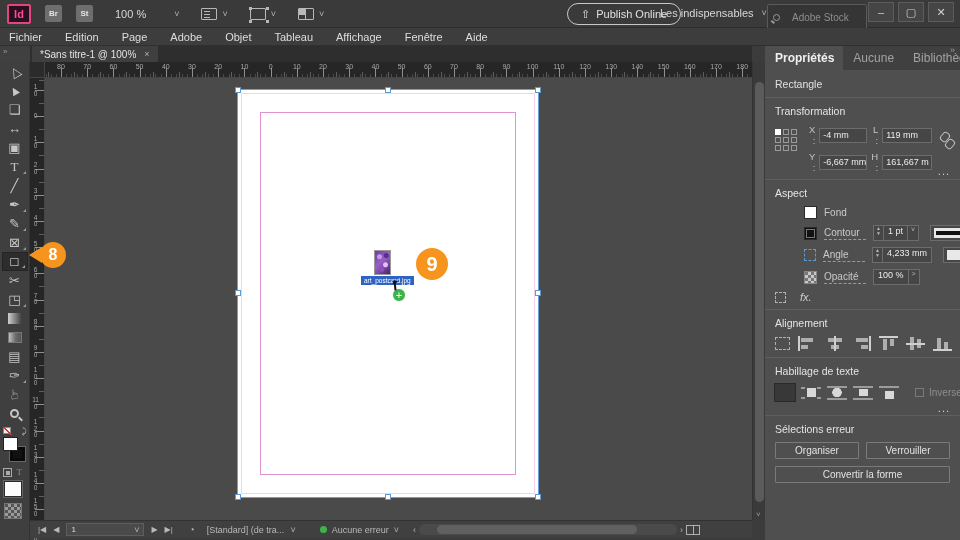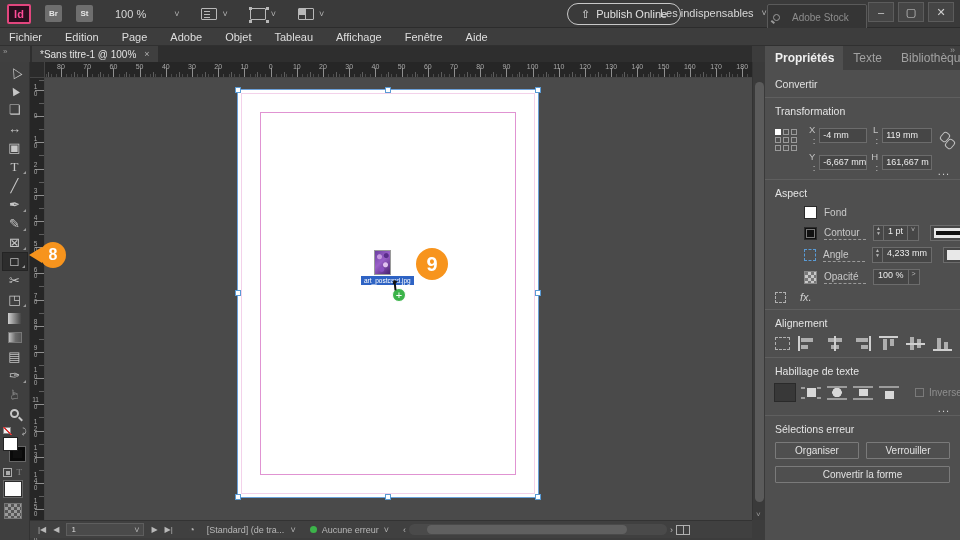--- a/index.html
+++ b/index.html
@@ -91,21 +91,21 @@
   .v-scroll{position:absolute;left:752px;top:62px;width:13px;height:458px;background:#3a3a3a;border-left:1px solid #333;}
   .v-thumb{position:absolute;left:2px;top:20px;width:9px;height:420px;background:#5b5b5b;border-radius:5px;}
   .v-scroll .arr{position:absolute;left:3px;bottom:1px;color:#9a9a9a;font-size:8px;}
 
   
   .status-bar{position:absolute;left:30px;top:520px;width:722px;height:18px;background:#404040;border-top:1px solid #333;display:flex;align-items:center;font-size:9px;color:#b8b8b8;}
   .sb-nav{display:flex;align-items:center;gap:7px;margin-left:8px;font-size:8px;}
   .page-box{width:78px;height:13px;background:#4a4a4a;border:1px solid #5e5e5e;display:flex;align-items:center;justify-content:space-between;padding:0 4px;color:#ddd;}
   .preflight{margin-left:16px;font-size:10px;color:#b0b0b0;}
   .profile{margin-left:12px;display:flex;gap:6px;align-items:flex-end;white-space:nowrap;}
-  .err{margin-left:14px;display:flex;gap:5px;align-items:center;white-space:nowrap;}
+  .err{margin-left:24px;display:flex;gap:5px;align-items:center;white-space:nowrap;}
   .err-dot{width:7px;height:7px;border-radius:50%;background:#3cb44a;}
   .h-scroll{margin-left:14px;display:flex;align-items:center;gap:3px;}
   .h-track{width:258px;height:11px;background:#4a4a4a;border-radius:6px;position:relative;}
   .h-thumb{position:absolute;left:18px;top:1px;width:200px;height:9px;background:#606060;border-radius:5px;}
   .spread-ico{width:14px;height:10px;border:1px solid #b0b0b0;position:relative;}
   .spread-ico:before{content:"";position:absolute;left:6px;top:0;bottom:0;width:1px;background:#b0b0b0;}
 
   
   .panel{position:absolute;left:765px;top:46px;width:195px;height:494px;background:#4f4f4f;font-size:10px;color:#c9c9c9;}
   .panel-collapse{position:absolute;right:5px;top:-1px;color:#9a9a9a;font-size:9px;}
@@ -386,25 +386,25 @@
       </span>
       <span>›</span>
       <span class="spread-ico"></span>
     </div>
   </div>
 
   <div class="panel">
     <span class="panel-collapse">»</span>
     <div class="panel-tabs" id="panel-tabs">
         <span class="ptab active">Propriétés</span>
-        <span class="ptab">Texte</span>
+        <span class="ptab">Aucune</span>
         <span class="ptab">Bibliothèques</span>
       </div>
 
-    <div class="obj-type">Convertir</div>
+    <div class="obj-type">Rectangle</div>
     <div class="divider"></div>
 
     <div class="sec" style="position:relative;">
       <div class="sec-title">Transformation</div>
       <div class="tr-grid">
         <div class="proxy" id="proxy">
             <i class="on"></i>
             <i></i>
             <i></i>
             <i></i>

